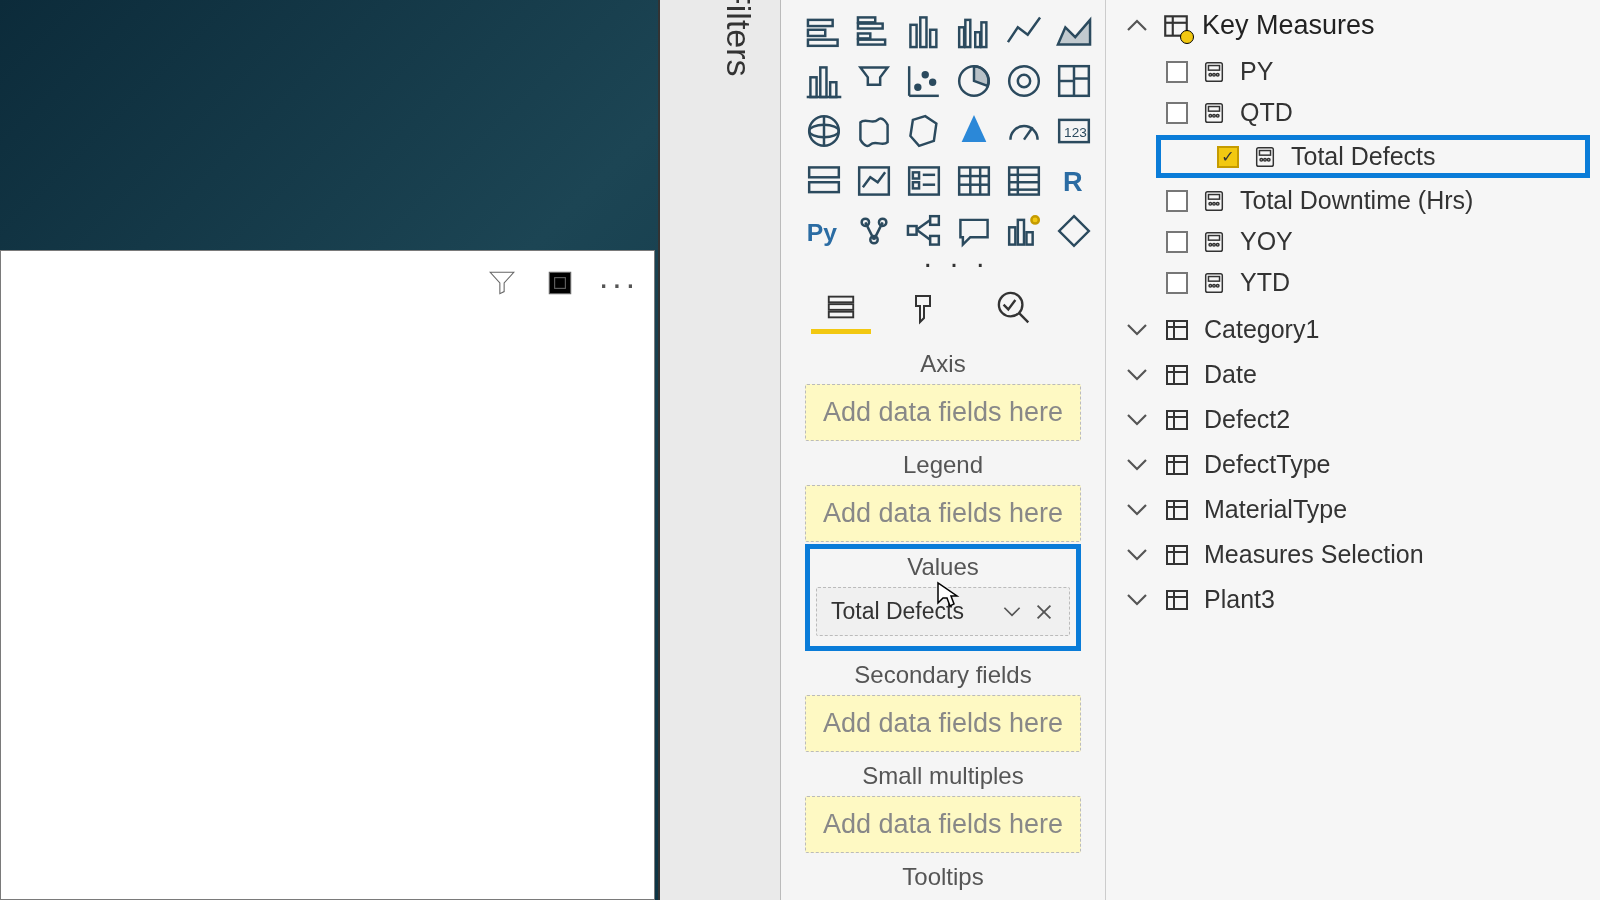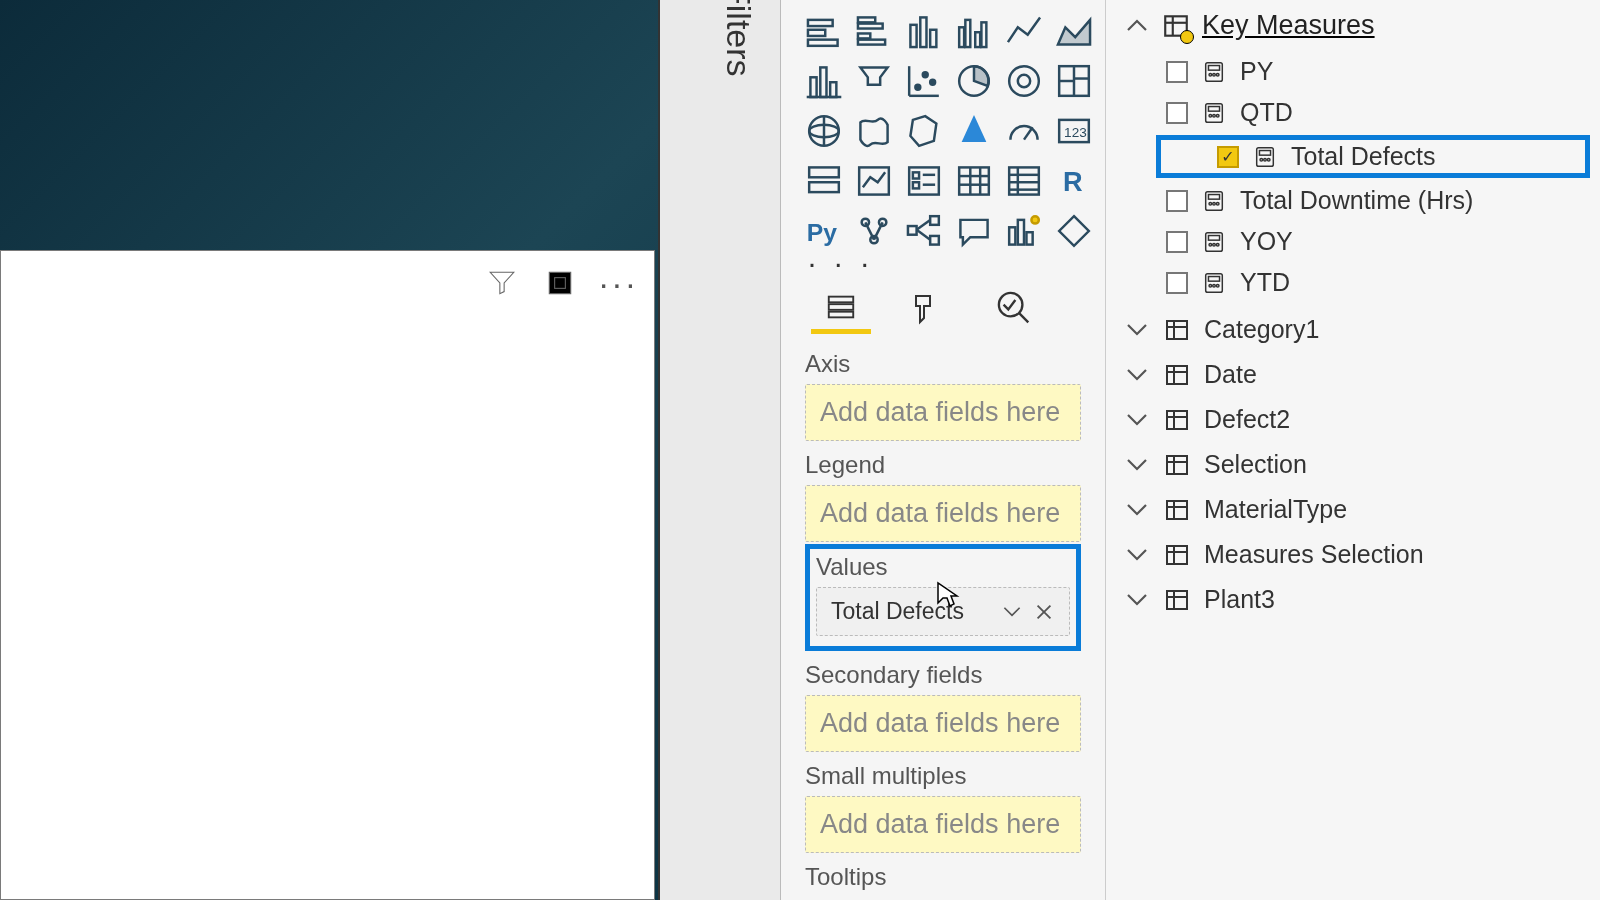--- a/index.html
+++ b/index.html
@@ -22,21 +22,21 @@
 
   
   .mid-strip { width:120px; height:900px; background:#eaeaea; position:relative; }
 
   
   .filters-label { position:absolute; top:-16px; right:22px; font-size:34px; color:#333;
                    writing-mode: vertical-rl; text-orientation: mixed; font-weight:400;}
 
   
   .viz-pane { width:325px; height:900px; background:#f5f5f5; border-left:1px solid #bbb;
-              padding: 0 0 0 0; overflow:hidden; }
+              padding: 0 0 0 0; overflow:hidden;text-align:center; }
   .viz-gallery { padding:10px 14px 4px 22px; display:grid; grid-template-columns:repeat(6,42px);
                  gap:8px 8px; }
   .viz-icon { width:42px; height:42px; display:flex; align-items:center; justify-content:center;
               cursor:pointer; }
   .viz-icon svg { stroke:#2b4a5e; fill:none; stroke-width:2; }
   .viz-ellipsis { padding:2px 0 12px 26px; font-size:30px; color:#333; letter-spacing:4px; line-height:10px;}
 
   .tab-row { display:flex; gap:34px; padding:4px 0 0 34px; }
   .tab-btn { width:52px; height:46px; display:flex; align-items:center; justify-content:center;
              cursor:pointer; position:relative;}
@@ -48,21 +48,21 @@
   .drop { border:1.5px dashed #bbb; background:#fef9c3; color:#888; font-size:27px;
           padding:12px 14px; border-radius:2px; }
   .chip { border:1.5px dashed #bbb; background:#f0f0f0; color:#333; font-size:23px;
           padding:10px 14px; display:flex; align-items:center; gap:10px; border-radius:2px;}
   .chip .spacer{flex:1;}
   .chip svg{width:22px;height:22px;stroke:#555;stroke-width:2;fill:none;}
   .hl-box { border:5px solid #0a7cd8; padding:4px 6px 10px 6px; margin-top:2px; }
 
   
   .fields-pane { flex:1; height:900px; background:#f6f6f6; border-left:1px solid #ccc; overflow:hidden;}
-  .km-header { display:flex; align-items:center; gap:12px; padding:10px 10px 10px 18px;text-decoration:underline; }
+  .km-header { display:flex; align-items:center; gap:12px; padding:10px 10px 10px 18px; }
   .chevron { width:26px; height:26px; }
   .chevron svg{width:26px;height:26px;stroke:#555;stroke-width:2.2;fill:none;}
   .tbl-icon { width:28px; height:28px; position:relative;}
   .tbl-icon svg{width:28px;height:28px;}
   .badge-dot{position:absolute;right:-4px;bottom:-4px;width:14px;height:14px;background:#f2c811;border-radius:50%;border:1px solid #000;}
   .km-title { font-size:27px; color:#222; }
 
   .measure-row { display:flex; align-items:center; gap:14px; padding:6px 10px 6px 60px; font-size:25px; color:#333;}
   .measure-row.hl { border:5px solid #0a7cd8; padding:2px 10px 2px 56px; margin:2px 10px 2px 50px;}
   .chk { width:22px; height:22px; border:2px solid #777; background:#fff; display:flex;
@@ -502,21 +502,21 @@
             </svg></span>
           <span>Defect2</span>
         </div>
         <div class="table-row">
           <span class="chevron"><svg viewBox="0 0 26 26">
               <use href="#i-chev-down"></use>
             </svg></span>
           <span class="table-icon"><svg viewBox="0 0 26 26" stroke="#333" fill="none" stroke-width="2">
               <use href="#i-table"></use>
             </svg></span>
-          <span>Selection</span>
+          <span>DefectType</span>
         </div>
         <div class="table-row">
           <span class="chevron"><svg viewBox="0 0 26 26">
               <use href="#i-chev-down"></use>
             </svg></span>
           <span class="table-icon"><svg viewBox="0 0 26 26" stroke="#333" fill="none" stroke-width="2">
               <use href="#i-table"></use>
             </svg></span>
           <span>MaterialType</span>
         </div>

